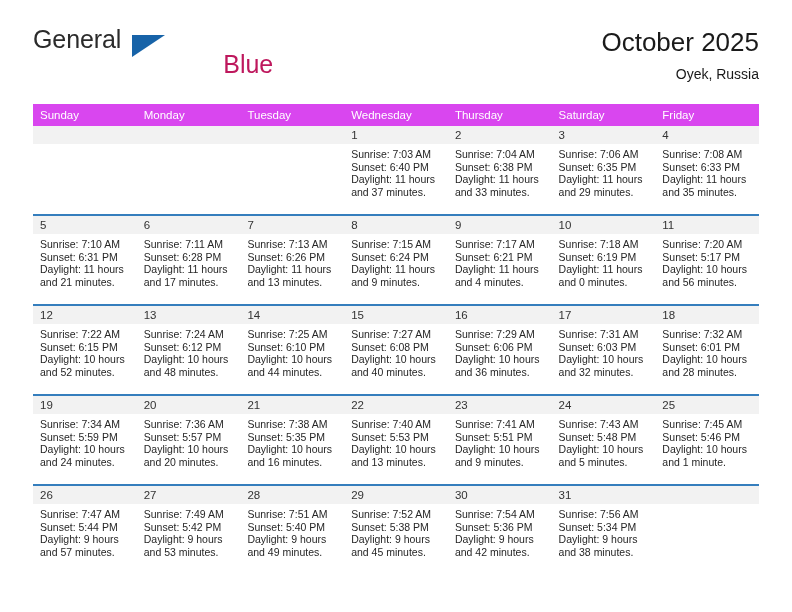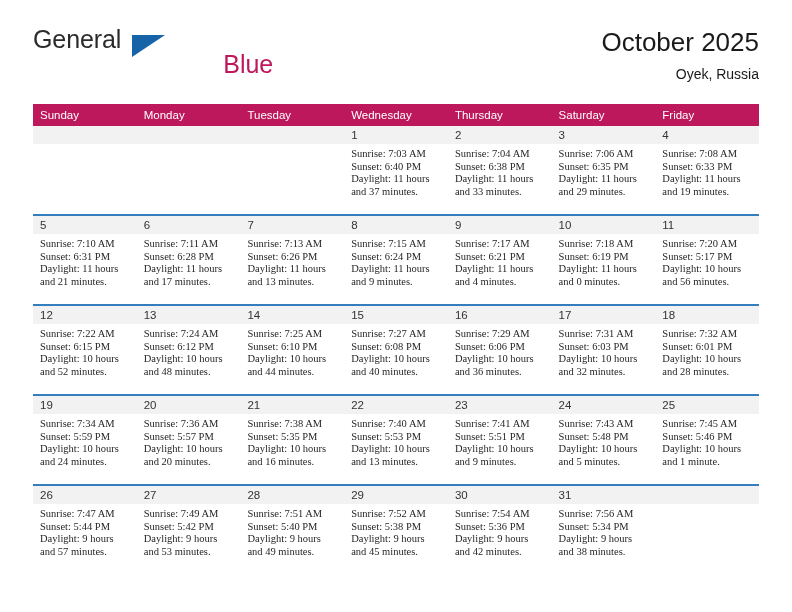--- a/index.html
+++ b/index.html
@@ -87,21 +87,21 @@
 
   
   .calendar {
     position: absolute;
     left: 33px;
     top: 104px;
     width: 726px;
   }
   .dow-row {
     display: flex;
-    background: #be185d;
+    background: #d946ef;
     height: 22px;
   }
   .dow {
     flex: 1 1 0;
     color: #ffffff;
     font-size: 11.5px;
     line-height: 22px;
     padding-left: 7px;
     box-sizing: border-box;
     white-space: nowrap;
@@ -127,21 +127,20 @@
   }
   .daynum {
     font-size: 11.5px;
     line-height: 18px;
     color: #333333;
     padding-left: 7px;
     display: block;
   }
   .cell-body {
     padding: 4px 6px 0 7px;
-    font-family: Liberation Serif, serif;
   }
   .evt {
     font-size: 10.5px;
     line-height: 12.6px;
     color: #262626;
     white-space: nowrap;
   }
 </style>
 </head>
 <body>
@@ -227,21 +226,21 @@
             </div>
           </div>
           <div class="cell">
             <div class="daynum-band">
               <span class="daynum">4</span>
             </div>
             <div class="cell-body">
               <div class="evt">Sunrise: 7:08 AM</div>
               <div class="evt">Sunset: 6:33 PM</div>
               <div class="evt">Daylight: 11 hours</div>
-              <div class="evt">and 19 minutes.</div>
+              <div class="evt">and 35 minutes.</div>
             </div>
           </div>
         </div>
         <div class="week">
           <div class="cell">
             <div class="daynum-band">
               <span class="daynum">5</span>
             </div>
             <div class="cell-body">
               <div class="evt">Sunrise: 7:10 AM</div>

